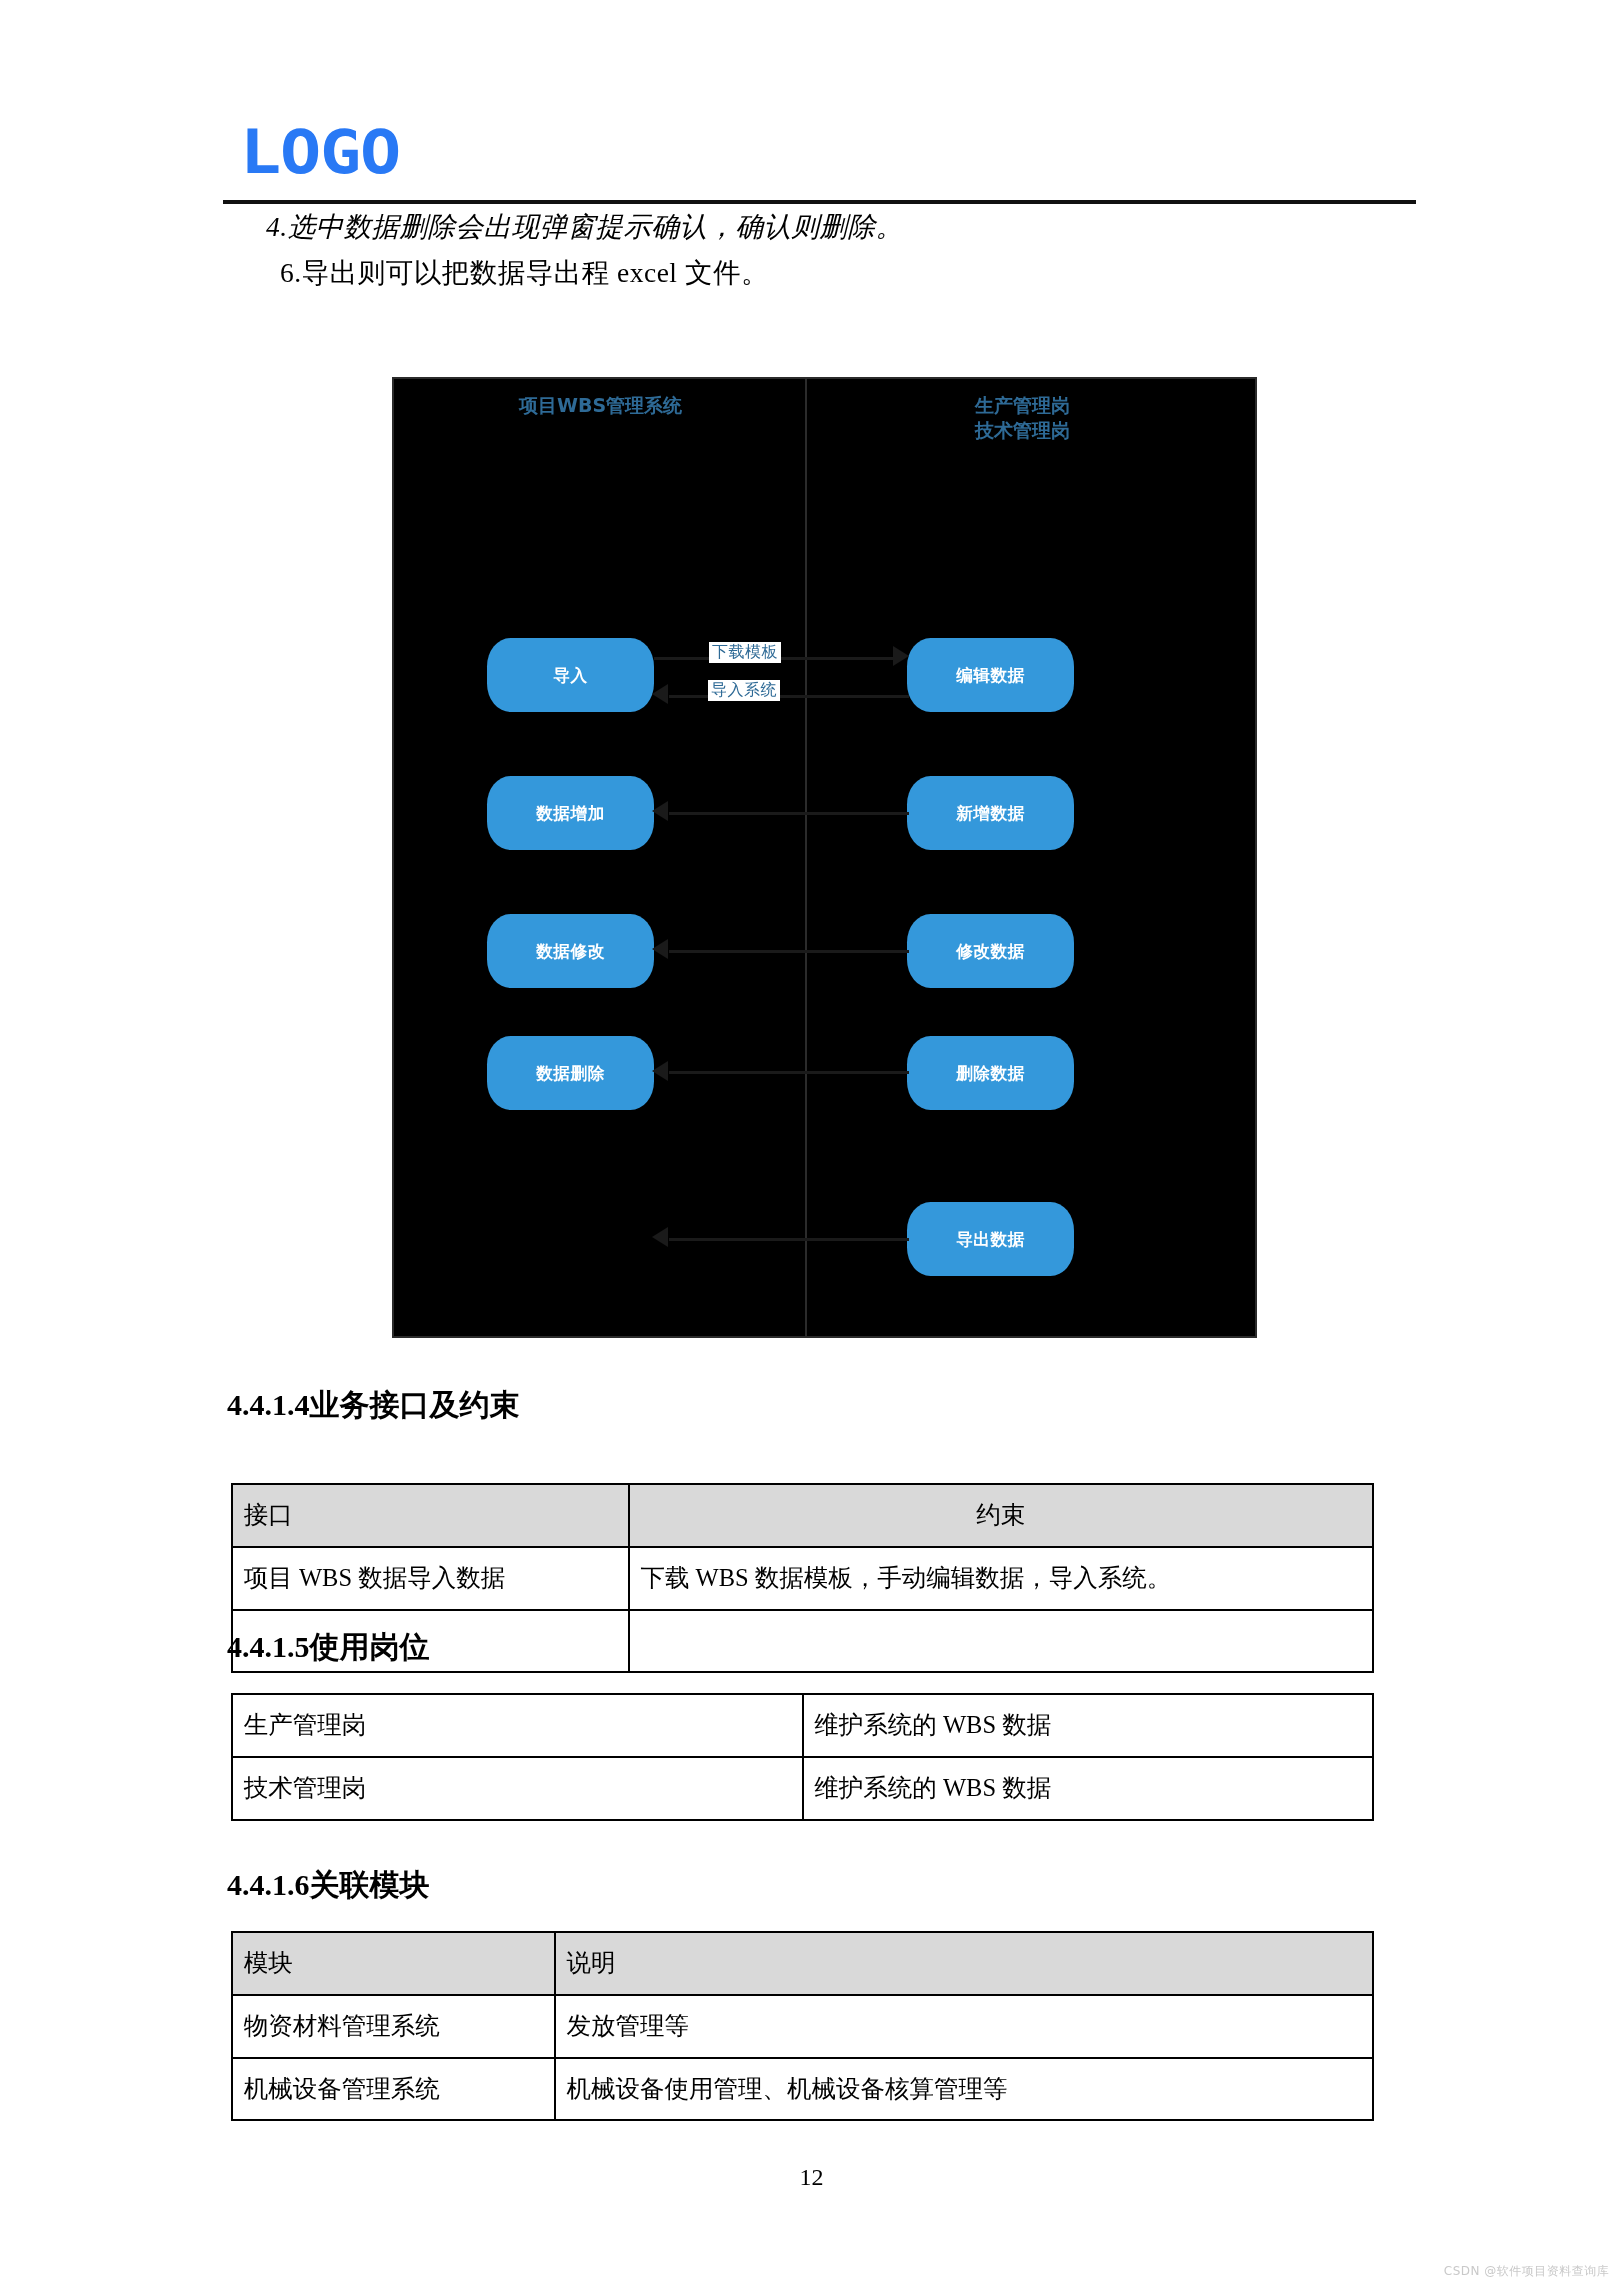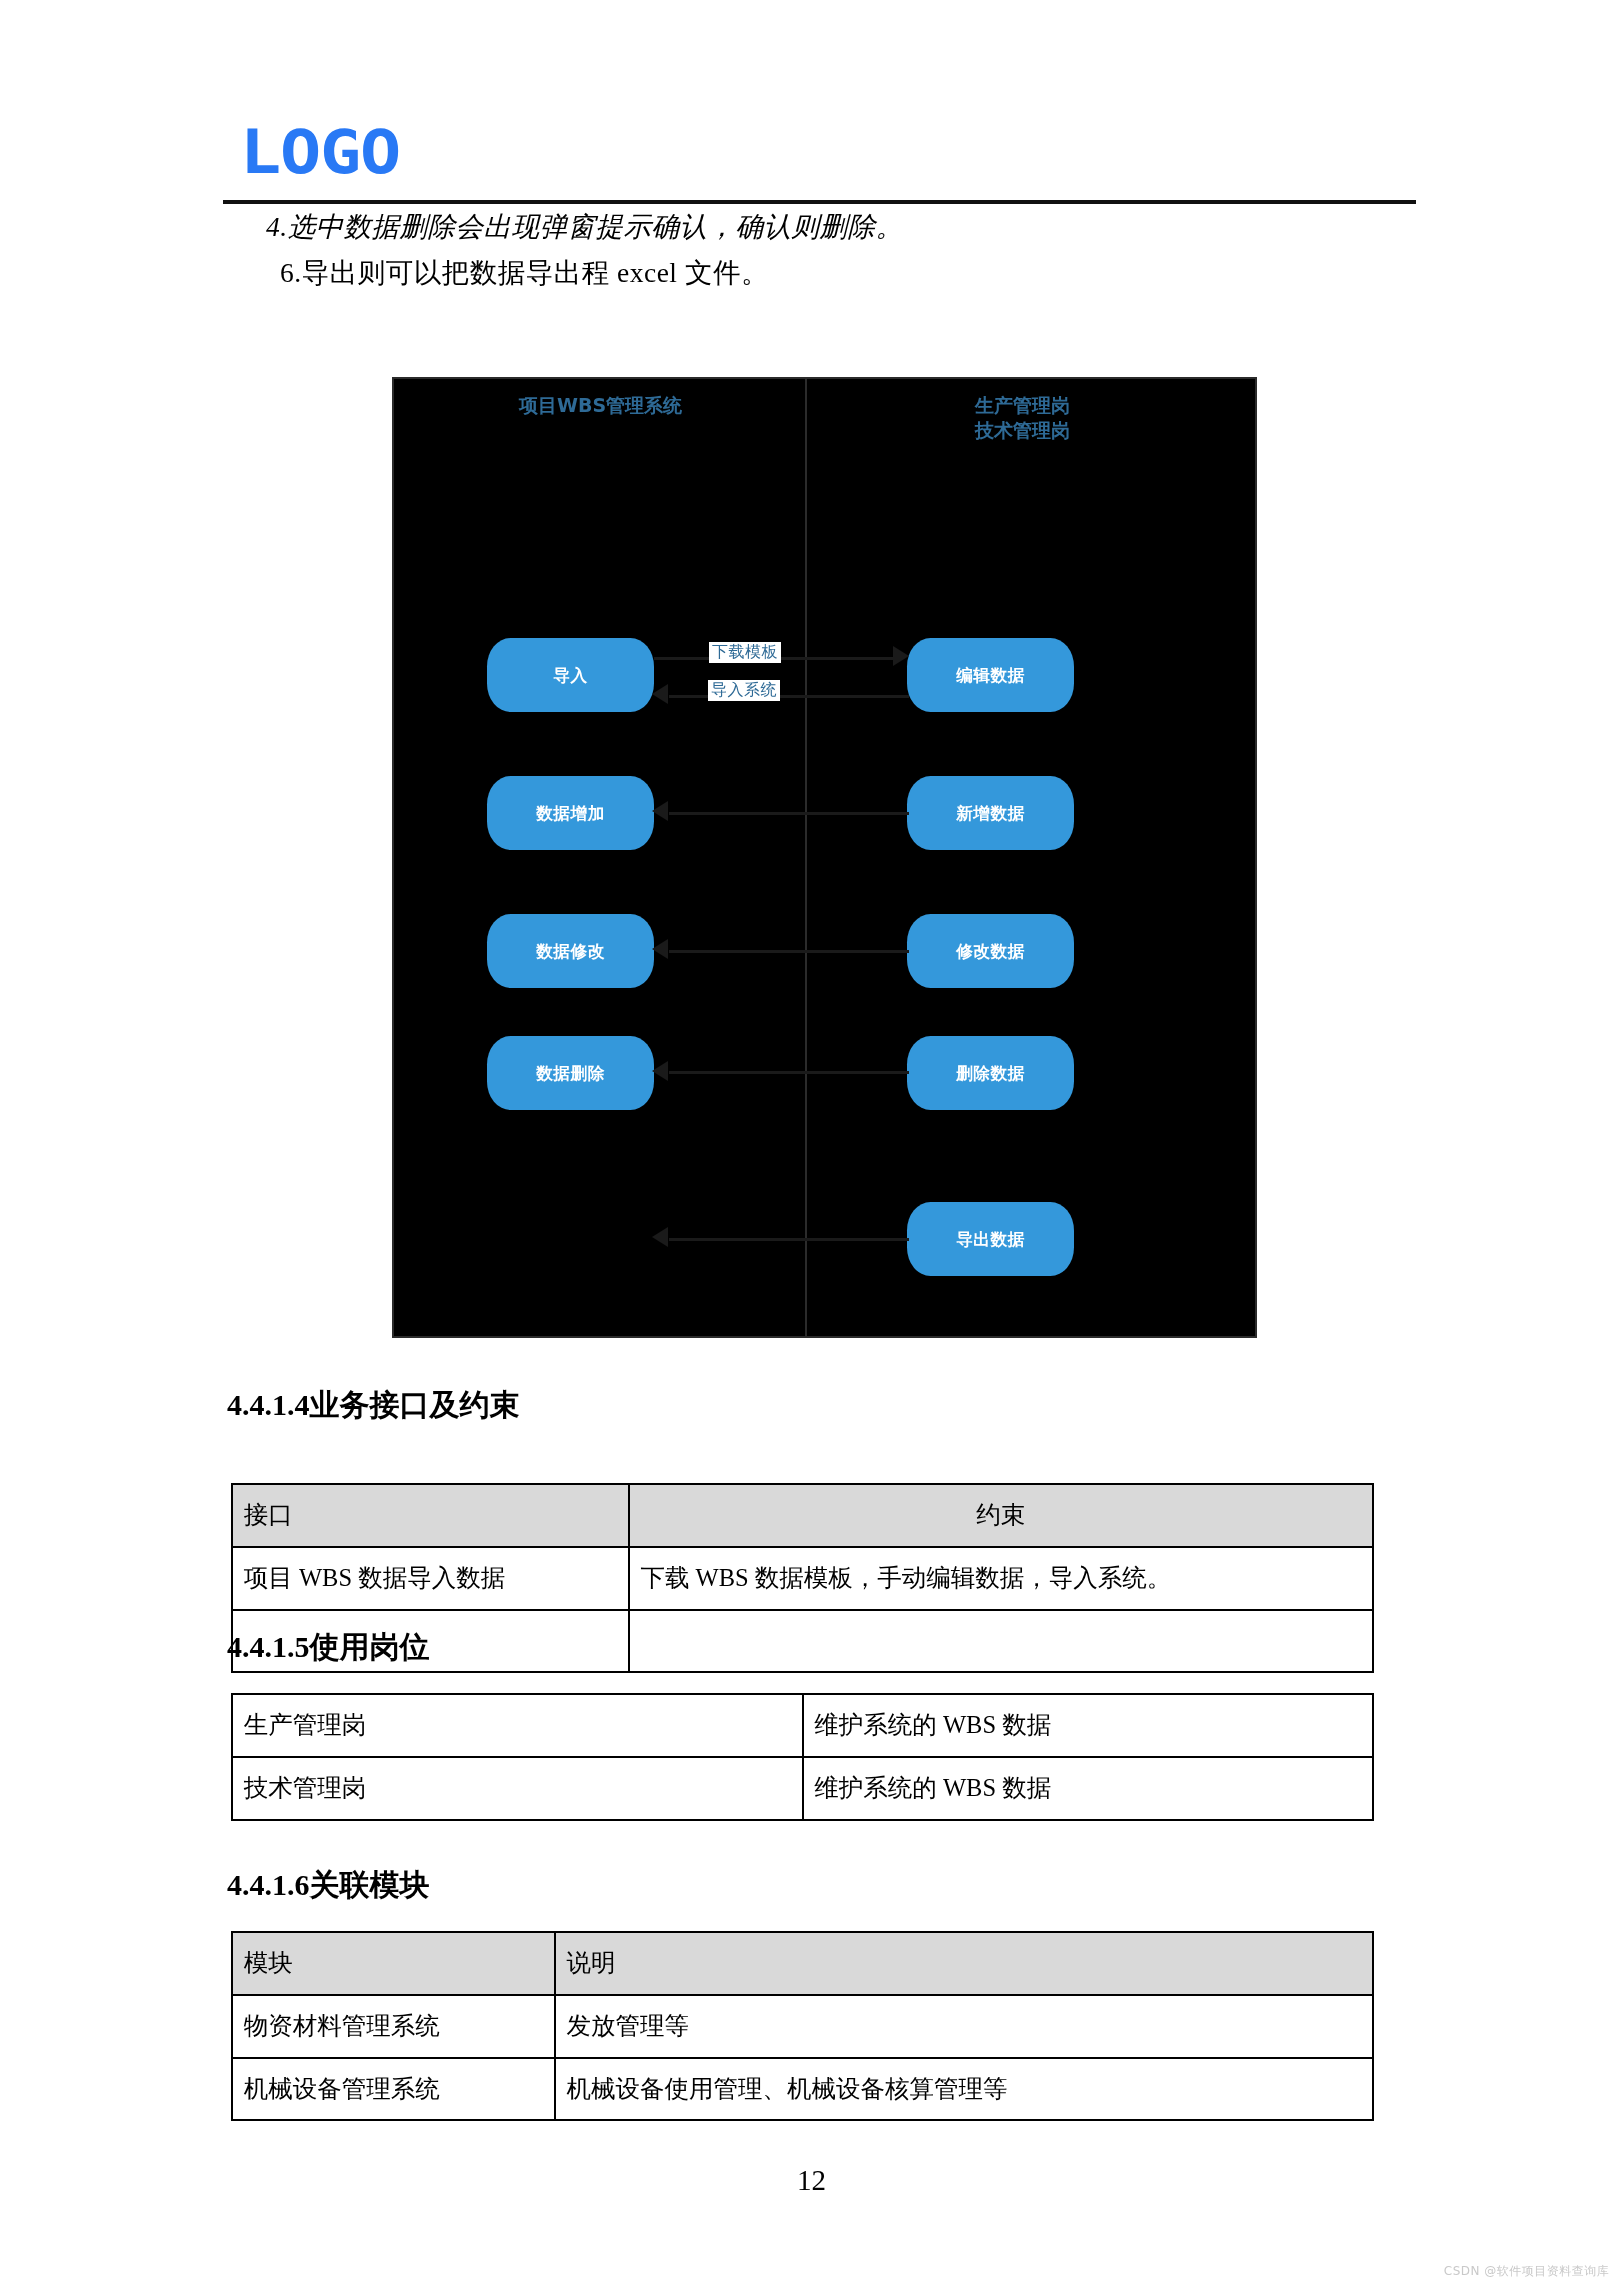--- a/index.html
+++ b/index.html
@@ -40,21 +40,21 @@
   .section-h{position:absolute;font-size:30px;font-weight:bold;white-space:nowrap;letter-spacing:0px;}
 
   
   table.doc{position:absolute;border-collapse:collapse;table-layout:fixed;}
   table.doc td{border:2px solid #000;font-size:24.5px;padding:6.9px 10.8px;vertical-align:middle;
                line-height:1.3;height:47px;}
   table.doc td.hd{background:#d9d9d9;}
   table.doc td.ctr{text-align:center;}
 
   
-  .pageno{position:absolute;left:0;top:2164px;width:1623px;text-align:center;font-size:29px;}
+  .pageno{position:absolute;left:0;top:2164px;width:1623px;text-align:center;font-size:24px;}
   .watermark{position:absolute;right:13.7px;top:2263px;font-family:"DejaVu Sans",sans-serif;
              font-size:12px;color:#c9c9c9;letter-spacing:0.5px;}
 </style>
 </head>
 <body>
 
 <div class="logo">LOGO</div>
 <div class="hrule"></div>
 
 <div class="para p1">4.选中数据删除会出现弹窗提示确认，确认则删除。</div>

